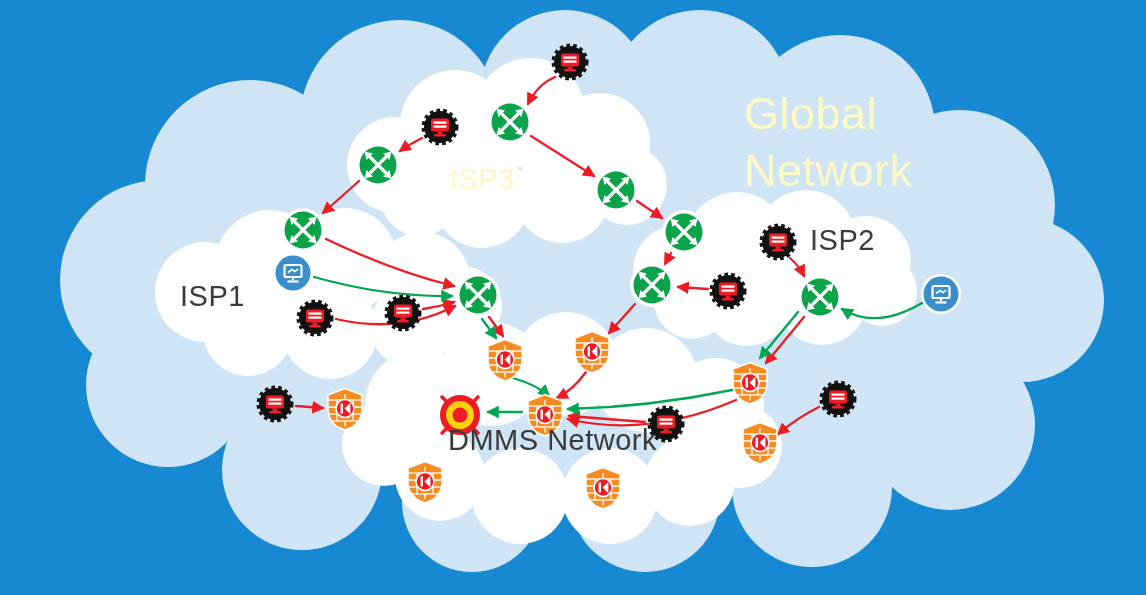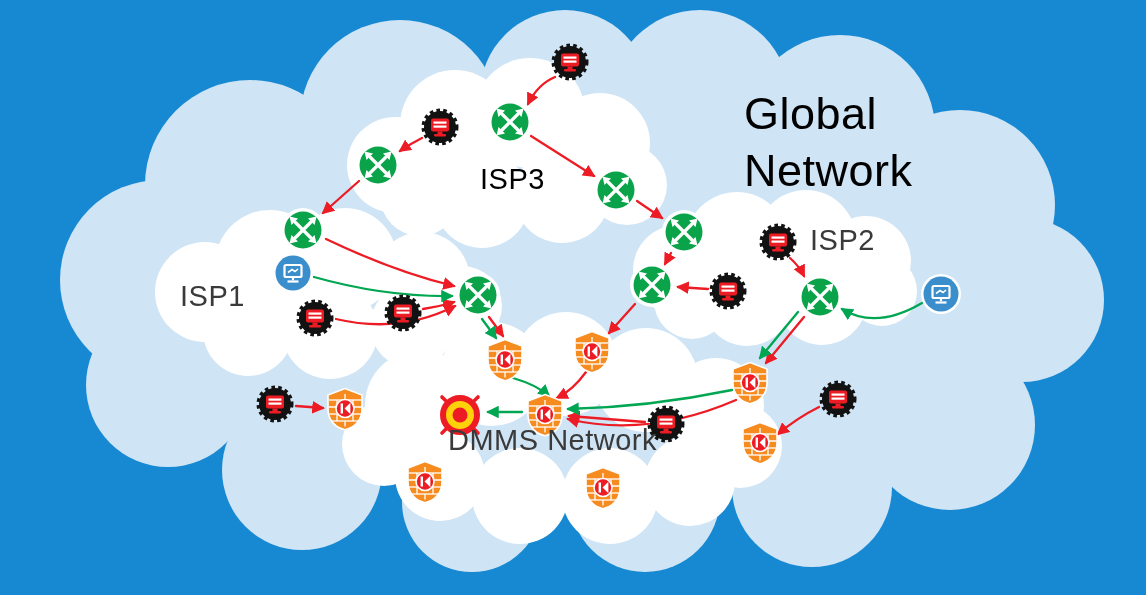--- a/index.html
+++ b/index.html
@@ -547,22 +547,22 @@
         <line x1="43" y1="7" x2="35.5" y2="14.5"></line>
         <line x1="7" y1="43" x2="14.5" y2="35.5"></line>
         <line x1="43" y1="43" x2="35.5" y2="35.5"></line>
       </g>
       <circle cx="25" cy="25" r="17" fill="#ffd10a" stroke="#ed1c24" stroke-width="6"></circle>
       <circle cx="25" cy="25" r="7.5" fill="#ed1c24"></circle>
     </svg>
   </div>
     </div>
 
-  <div id="title" style="color: #000000;">
+  <div id="title" style="color: #fef9c3;">
     <div>Global</div>
     <div>Network</div>
   </div>
-  <div id="lbl-isp3" class="lbl" style="color: #000000; margin-left: 30px;">ISP3</div>
+  <div id="lbl-isp3" class="lbl" style="color: #fef9c3;">ISP3</div>
   <div id="lbl-isp1" class="lbl" style="color: rgb(58, 58, 58);">ISP1</div>
   <div id="lbl-isp2" class="lbl" style="color: rgb(58, 58, 58);">ISP2</div>
   <div id="lbl-dmms" class="lbl" style="color: rgb(58, 58, 58);">DMMS Network</div>
 
 </div>
 
 </body></html>

